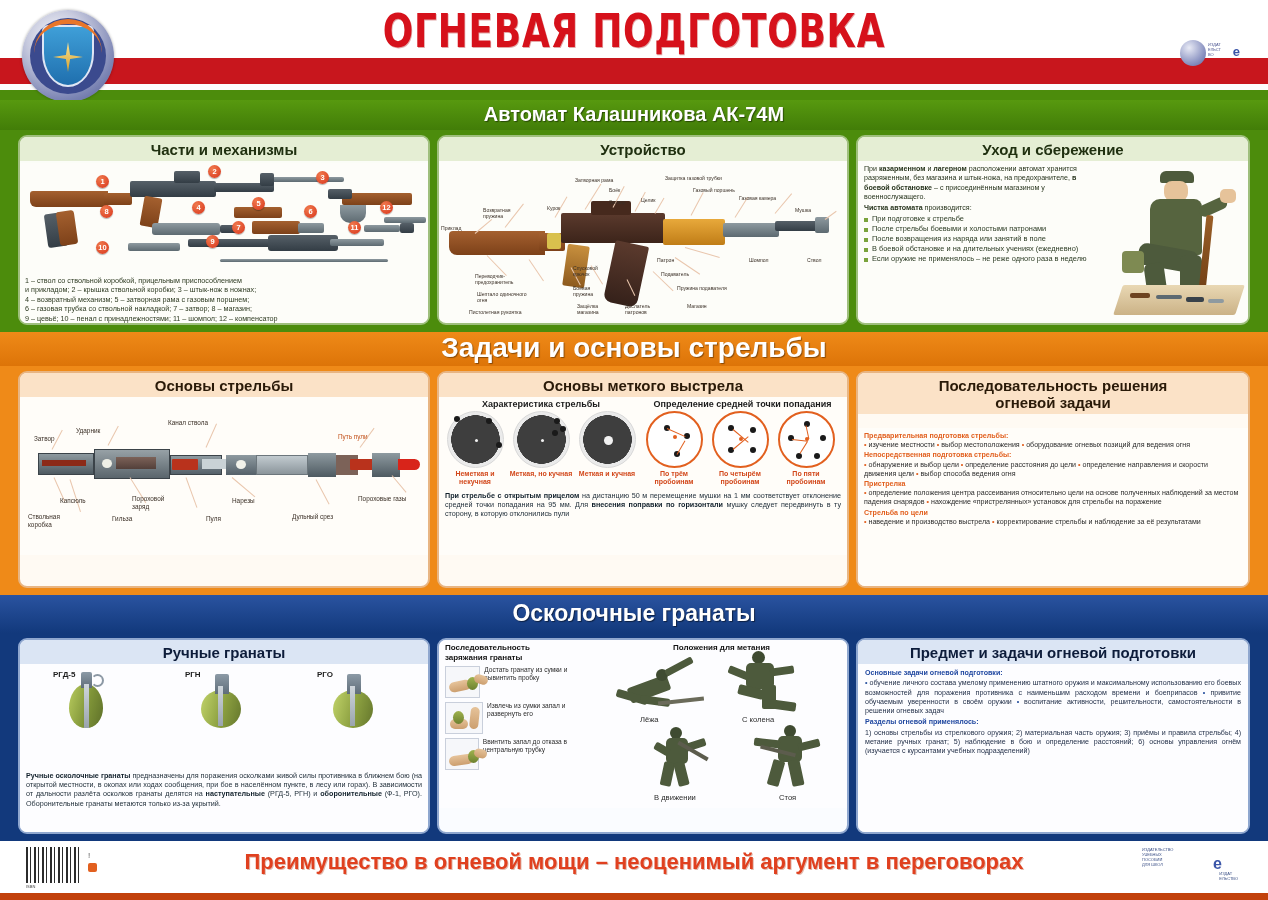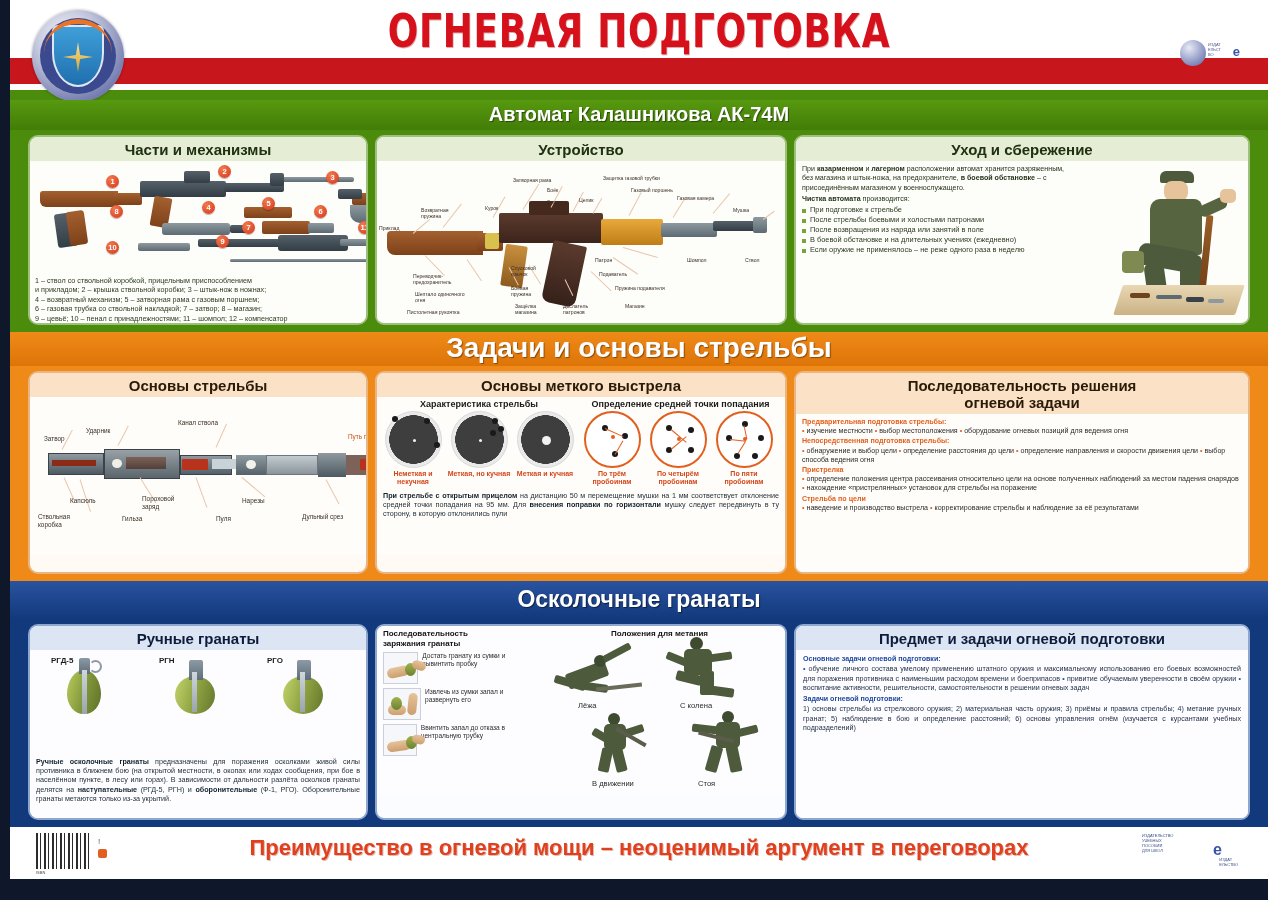--- a/index.html
+++ b/index.html
@@ -1,21 +1,21 @@
 <!DOCTYPE html>
 <html><head>
 <meta charset="utf-8">
 <style>
   * { box-sizing: border-box; margin:0; padding:0; }
   body {
     width:1268px; height:900px; overflow:hidden;
     font-family:"Liberation Sans", sans-serif;
     background:#ffffff; position:relative;
   }
-  .poster { position:relative; width:1268px; height:900px; background:#0f172a;padding-left:10px; }
+  .poster { position:relative; width:1268px; height:900px; background:#c2410c; }
 
   
   .header { position:relative; height:100px; background:#ffffff; }
   .hdr-red-band { position:absolute; left:0; top:58px; width:100%; height:26px; background:#c8161d; }
   .hdr-white-line { position:absolute; left:0; top:84px; width:100%; height:6px; background:#fdfdfd; }
   .hdr-green-top { position:absolute; left:0; top:90px; width:100%; height:10px; background:#4c8c0c; }
   .poster-title {
     position:absolute; left:0; top:4px; width:100%; text-align:center;
     font-size:46px; font-weight:bold; color:#d6111b; letter-spacing:1px;
     font-family:"DejaVu Sans", sans-serif;
@@ -87,21 +87,21 @@
   .sec2 .panel-head { background:#fbe2c7; color:#2a1a08; font-size:15px; }
   .sec2 .panel-body { height:158px; background:#fffdf9; }
   .row2-bg { background:#ef8a18; }
 
   
   .sec3 .panel { border:2px solid #8fa7cf; background:#fafcff; }
   .sec3 .panel-head { background:#dbe5f4; color:#0d1c3a; font-size:15px; }
   .sec3 .panel-body { height:168px; background:#fdfdff; }
   .row3-bg { background:#12397c; }
 
-  .p-left { width:340px;border-radius:10px; }
+  .p-left { width:412px; }
   .p-mid  { width:412px; }
   .p-right{ flex:1; }
 
   
   .caption { font-size:7.2px; line-height:9.2px; color:#23313c; padding:3px 6px; }
   .caption b { color:#12212c; }
   .bullets { font-size:7.4px; line-height:10px; color:#2a3a22; }
   .bullets li { list-style:none; padding-left:8px; position:relative; }
   .bullets li:before { content:""; position:absolute; left:0; top:4px; width:4px; height:4px; background:#7aa33c; }
 
@@ -145,21 +145,21 @@
            border:1px solid #d8d8d8; }
   .tring { width:57px; height:57px; border-radius:50%; margin:0 auto; position:relative;
            border:2px solid #e2601f; background:#fff; }
   .hole { position:absolute; width:6px; height:6px; border-radius:50%; background:#1a1a1a; }
   .hole.w { background:#f2f2f2; }
   .mark { position:absolute; width:4px; height:4px; border-radius:50%; background:#e2601f; }
   .spoke { position:absolute; height:1px; background:#e2601f; transform-origin:left center; }
   .tlab { font-size:7px; color:#d2471a; font-weight:bold; line-height:8.4px; margin-top:2px; }
 
   
-  .seq { font-size:7.1px; line-height:9.2px; color:#2b2b2b; padding:3px 6px 0 6px; }
+  .seq { font-size:7.1px; line-height:9.2px; color:#2b2b2b; padding:3px 6px 0 6px;margin-top:14px; }
   .seq .sh { color:#e2601f; font-weight:bold; display:block; margin-top:1px; }
   .seq .dot { color:#e2601f; font-weight:bold; }
 
   
   .gren-row { display:flex; justify-content:space-around; padding:6px 6px 0 6px; height:104px; }
   .gren { position:relative; width:78px; text-align:left; }
   .gren .gl { font-size:8px; font-weight:bold; color:#1d1d1d; }
   .gbody { position:absolute; left:16px; top:14px; }
   .g-egg { width:34px; height:44px; border-radius:50% 50% 48% 48%/55% 55% 45% 45%;
            background:linear-gradient(105deg,#b9cc5e,#7f9438 55%,#5e7029); }
@@ -696,37 +696,37 @@
 
             <div class="fig" style="left:150px; top:82px; width:80px; height:64px;">
               <div class="head" style="left:34px; top:0px;  width:12px; height:12px;"></div>
               <div class="torso" style="left:28px; top:11px; width:24px; height:26px; border-radius:5px;"></div>
               <div class="limb" style="left:4px;  top:14px; width:26px; height:8px; transform:rotate(6deg);"></div>
               <div class="limb" style="left:48px; top:16px; width:22px; height:8px; transform:rotate(-14deg);"></div>
               <div class="limb" style="left:20px; top:35px; width:12px; height:26px; transform:rotate(16deg);"></div>
               <div class="limb" style="left:40px; top:35px; width:12px; height:26px; transform:rotate(-12deg);"></div>
               <div style="position:absolute; left:10px; top:24px; width:36px; height:4px; background:#5c5c4d; transform:rotate(14deg);"></div>
             </div>
-            <div class="fig-lab" style="left:160px; top:150px;">Стоя</div>
+            <div class="fig-lab" style="left:179px; top:150px;">Стоя</div>
           </div>
         </div>
       </div>
     </div>
 
     <div class="panel p-right">
       <div class="panel-head">Предмет и задачи огневой подготовки</div>
       <div class="panel-body">
         <div class="subj">
           <span class="sh">Основные задачи огневой подготовки:</span>
           <span>
             <span class="dot">•</span> <span>обучение личного состава умелому применению штатного оружия и максимальному использованию его боевых возможностей для поражения противника с наименьшим расходом времени и боеприпасов</span>
             <span class="dot">•</span> <span>привитие обучаемым уверенности в своём оружии</span>
             <span class="dot">•</span> <span>воспитание активности, решительности, самостоятельности в решении огневых задач</span>
           </span>
-          <span class="sh">Задачи огневой подготовки:</span>
+          <span class="sh">Разделы огневой применялось:</span>
           <span>1) основы стрельбы из стрелкового оружия; 2) материальная часть оружия; 3) приёмы и правила стрельбы; 4) метание ручных гранат; 5) наблюдение в бою и определение расстояний; 6) основы управления огнём (изучается с курсантами учебных подразделений)</span>
         </div>
       </div>
     </div>
   </div>
 
   <div class="footer">
     <div class="barcode"></div>
     <div class="bc-cap">ISBN</div>
     <div class="bc-i">!</div>

